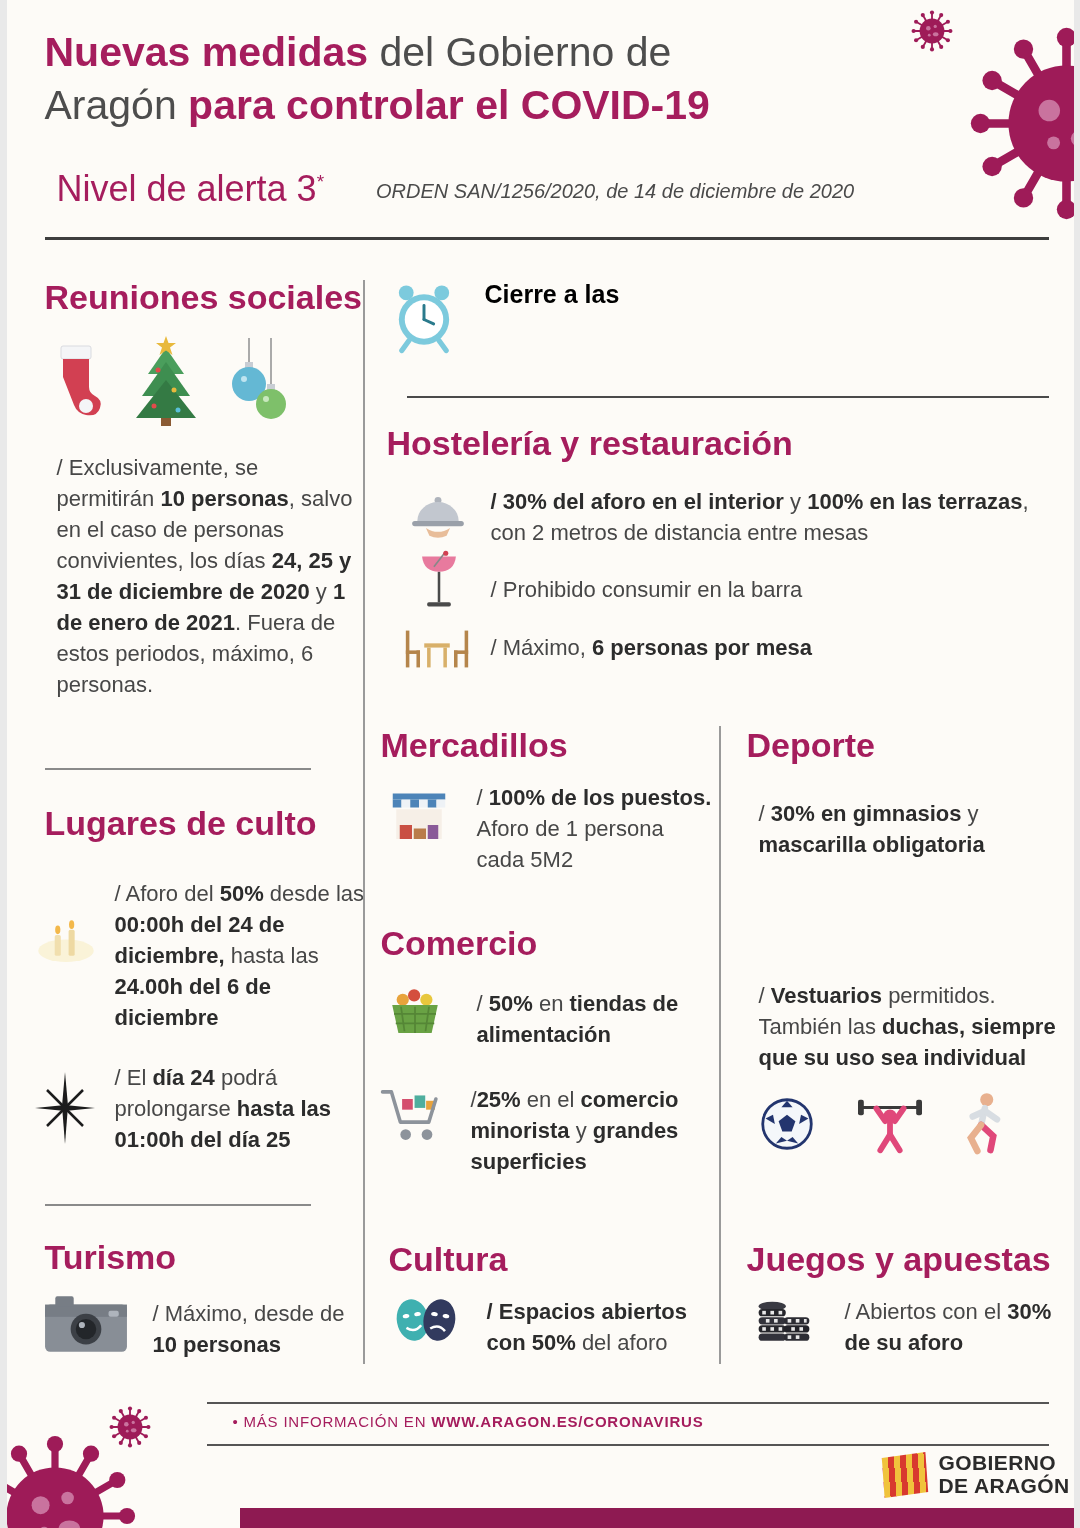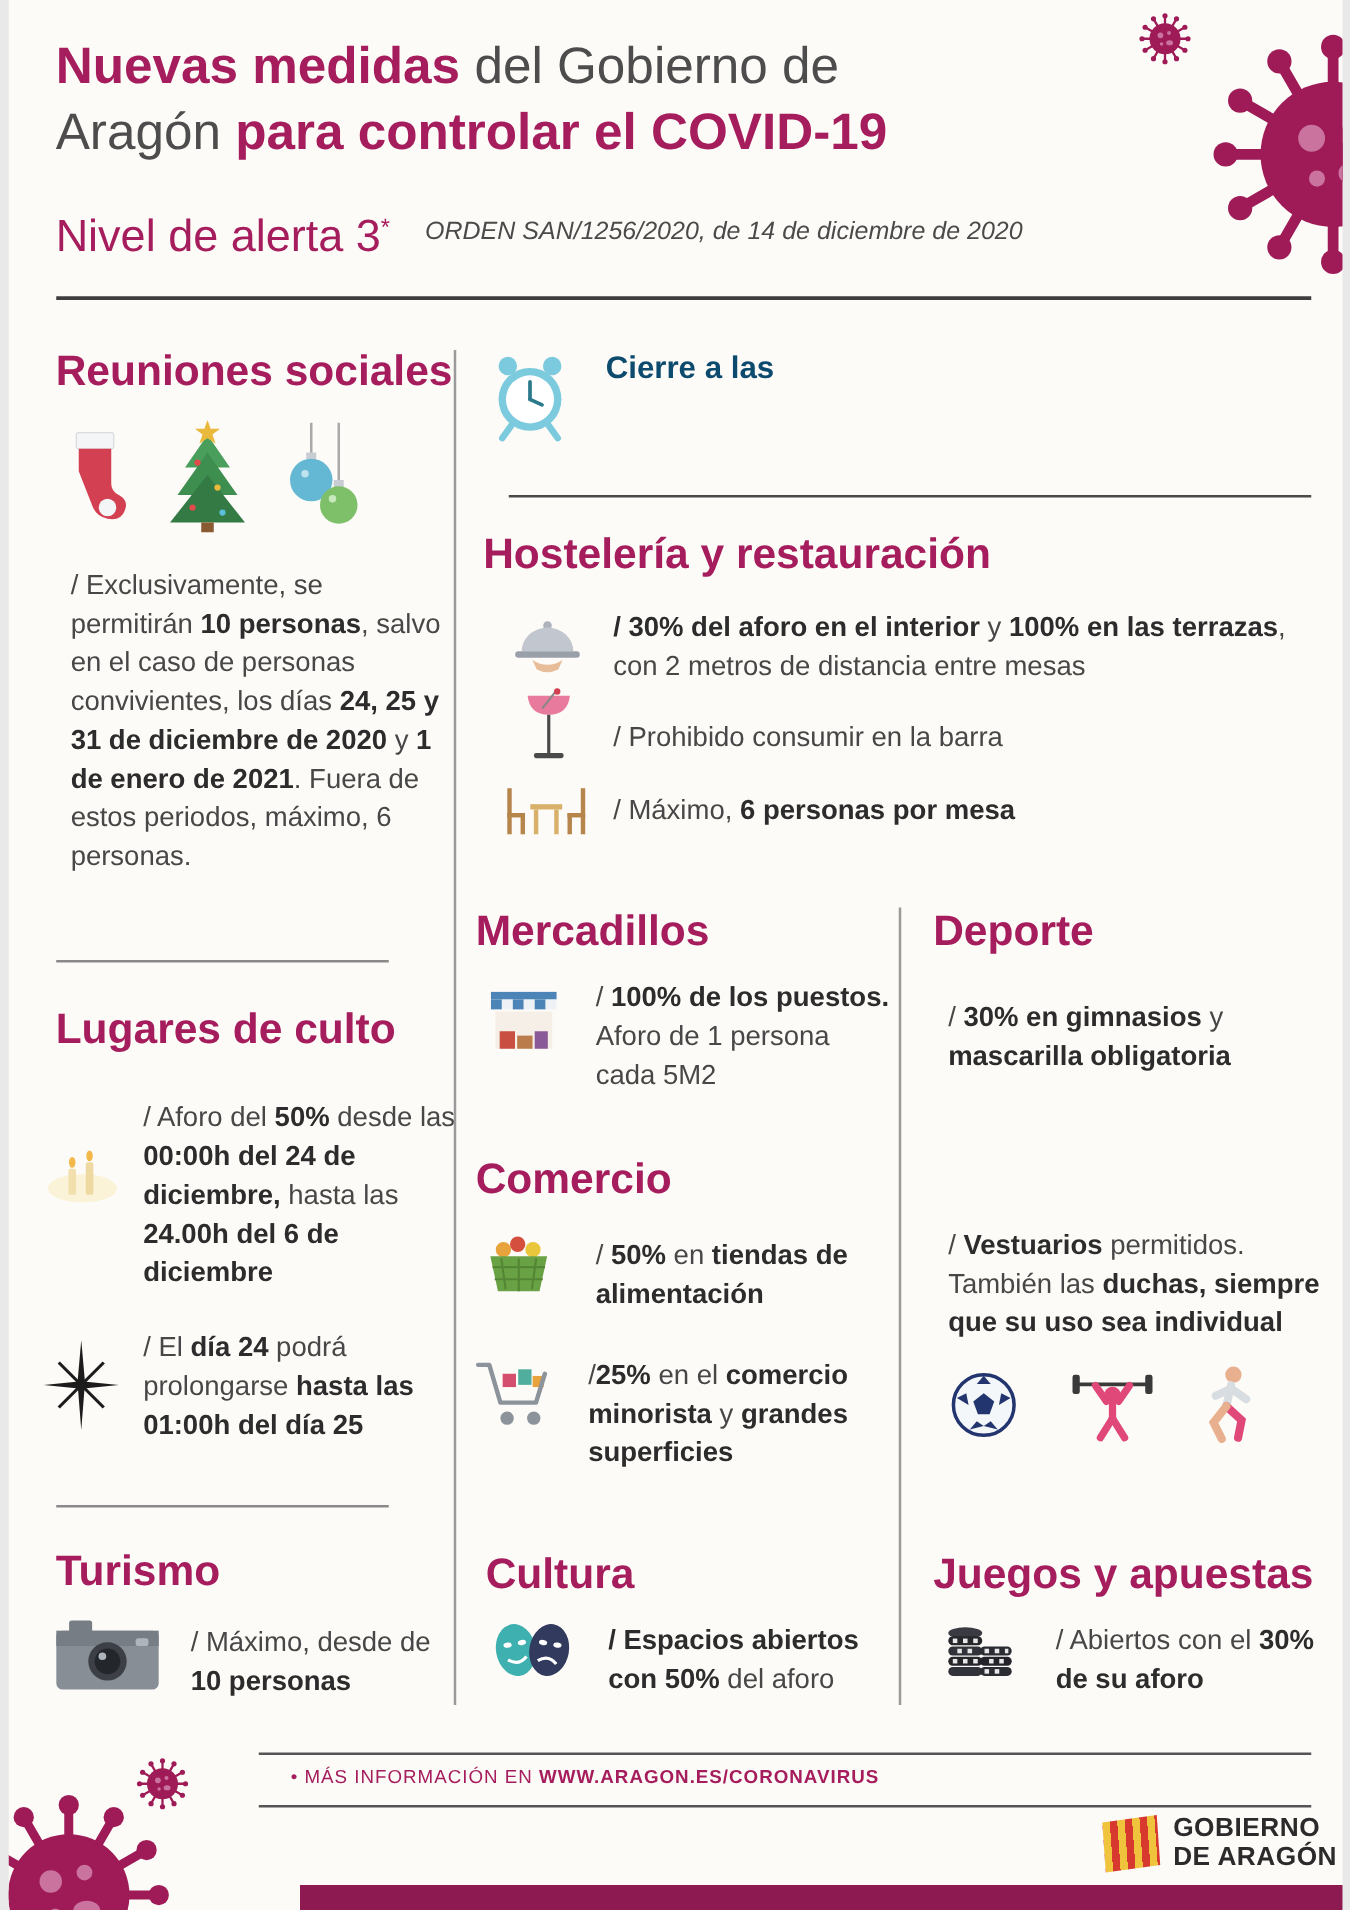--- a/index.html
+++ b/index.html
@@ -5,30 +5,30 @@
   :root { --accent:#a51d5d; --dark:#474747; --bold:#2c2c2c; }
   * { margin:0; padding:0; box-sizing:border-box; }
   body { font-family:"Liberation Sans", sans-serif; background:#e9e9e9; }
   .page { position:relative; width:1067px; height:1528px; background:#fdfbf7;
           overflow:hidden; color:var(--dark); margin:0 auto; }
   .abs { position:absolute; }
 
   .title { font-size:41px; line-height:53px; color:#4d4d4d; font-weight:normal; }
   .title b { color:var(--accent); }
 
-  .alert-row { display:flex; align-items:center; gap:28px; }
+  .alert-row { display:flex; align-items:flex-end; gap:52px;margin-left:12px; }
   .alert { font-size:36px; color:var(--accent); }
   .alert sup { font-size:19px; }
   .order { font-size:20px; font-style:italic; color:#4a4a4a; padding-bottom:7px; }
 
   .sec { font-size:34px; font-weight:bold; color:var(--accent); }
   .txt { font-size:22px; line-height:31px; color:var(--dark);margin-left:12px; }
   .txt b { color:var(--bold); }
 
-  .closure-l1 { font-size:25px; font-weight:bold; color:#0c4a6e; }
+  .closure-l1 { font-size:25px; font-weight:bold; color:#000000; }
   .closure-l2 { display:flex; align-items:baseline; gap:11px; margin-top:3px; }
   .closure-time { font-size:39px; font-weight:bold; color:var(--accent); }
   .closure-suffix { font-size:22px; font-weight:bold; color:#3a3a3a; }
 
   .line  { background:#8a8a8a; height:2px; }
   .line-dark { background:#3e3e3e; height:3px; }
   .vline { background:#9a9a9a; width:2px; }
 
   .info { font-size:15px; letter-spacing:0.8px; color:var(--accent); }
   .info b { color:var(--accent); }

